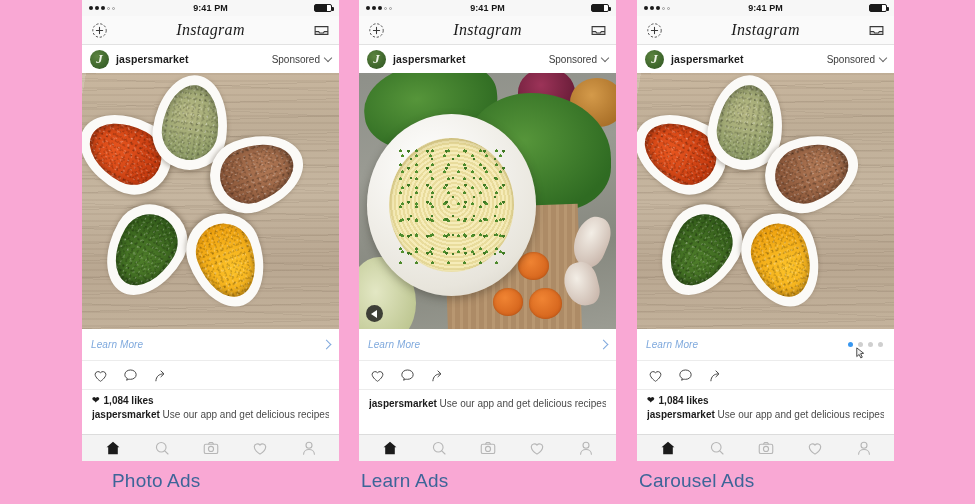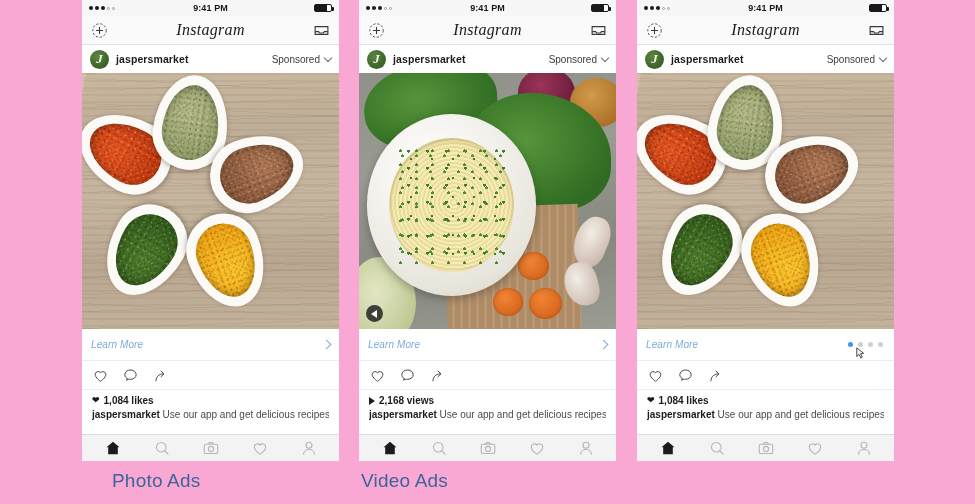--- a/index.html
+++ b/index.html
@@ -394,24 +394,20 @@
       <svg class="act-icon" viewBox="0 0 24 24">
         <path d="M12 4.2c4.6 0 8 2.9 8 6.6s-3.4 6.6-8 6.6a10 10 0 0 1-2.3-.26l-3.2 1.5 1-2.6C5 14.9 4 13 4 10.8c0-3.7 3.4-6.6 8-6.6z" fill="none" stroke="#454545" stroke-width="1.4" stroke-linejoin="round"></path>
       </svg>
       <svg class="act-icon" viewBox="0 0 24 24">
         <path d="M5.5 19.5c.4-6.4 4.6-9.6 10-9.8" fill="none" stroke="#454545" stroke-width="1.4" stroke-linecap="round"></path>
         <path d="M12.6 5.6l4.3 4.1-4.3 4.1" fill="none" stroke="#454545" stroke-width="1.4" stroke-linecap="round" stroke-linejoin="round"></path>
       </svg>
     </div>
 
     <div class="meta">
-      <div class="likes">
-        <span class="play-sm"></span>
-        <span>2,168 views</span>
-      </div>
       <div class="caption">
         <b>jaspersmarket</b><span> Use our app and get delicious recipes</span>
       </div>
     </div>
 
     <div class="tabbar">
       <svg class="tab-icon" viewBox="0 0 24 24">
         <path d="M12 3.6L3.4 11h2.2v9.4h12.8V11h2.2z" fill="#1b1b1b"></path>
       </svg>
       <svg class="tab-icon" viewBox="0 0 24 24">
@@ -536,15 +532,16 @@
         <path d="M12 20.2s-7.6-4.9-7.6-10A4.3 4.3 0 0 1 12 8.1a4.3 4.3 0 0 1 7.6 2.1c0 5.1-7.6 10-7.6 10z" fill="none" stroke="#b6b6b6" stroke-width="1.5" stroke-linejoin="round"></path>
       </svg>
       <svg class="tab-icon" viewBox="0 0 24 24">
         <circle cx="12" cy="8.4" r="4" fill="none" stroke="#b6b6b6" stroke-width="1.5"></circle>
         <path d="M4.8 20.4c0-3.9 3.2-6.4 7.2-6.4s7.2 2.5 7.2 6.4" fill="none" stroke="#b6b6b6" stroke-width="1.5" stroke-linecap="round"></path>
       </svg>
     </div>
   </div>
 
   <div class="label" id="label-0">Photo Ads</div>
-  <div class="label" id="label-1">Video Ads</div>
+  <div class="label" id="label-1">Learn Ads</div>
+  <div class="label" id="label-2">Carousel Ads</div>
 
 </div>
 
 </body></html>

